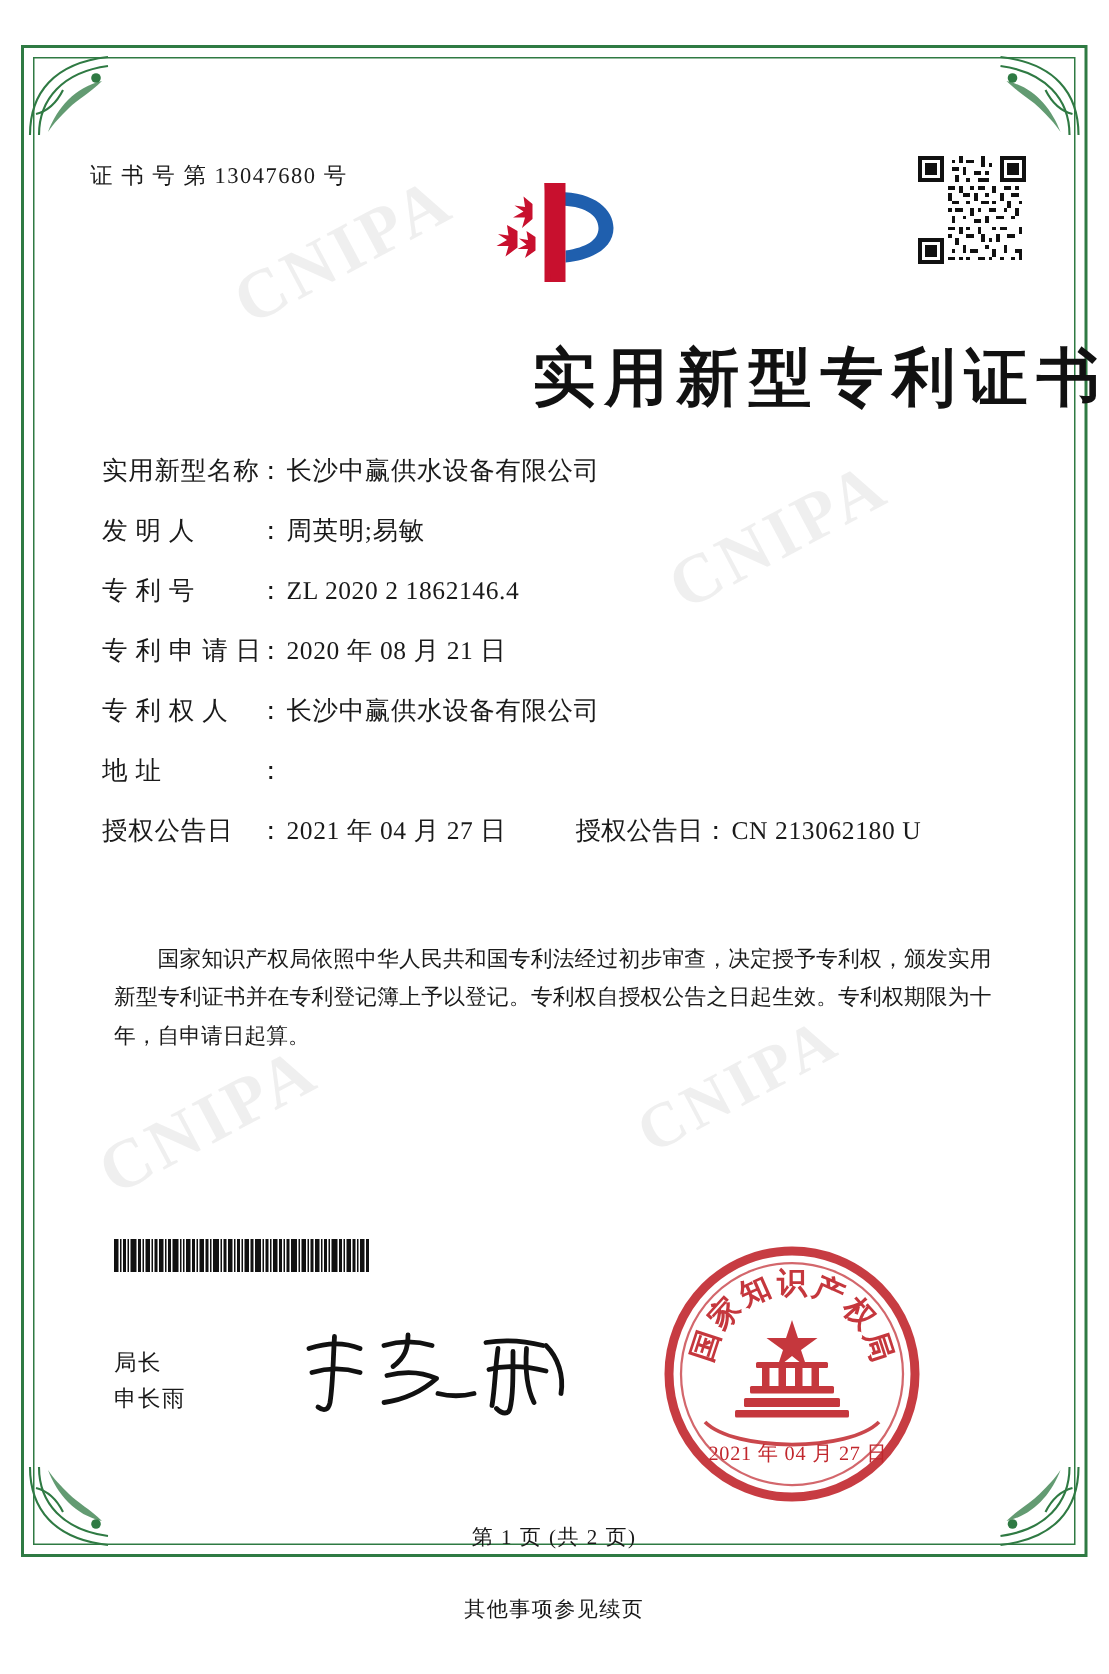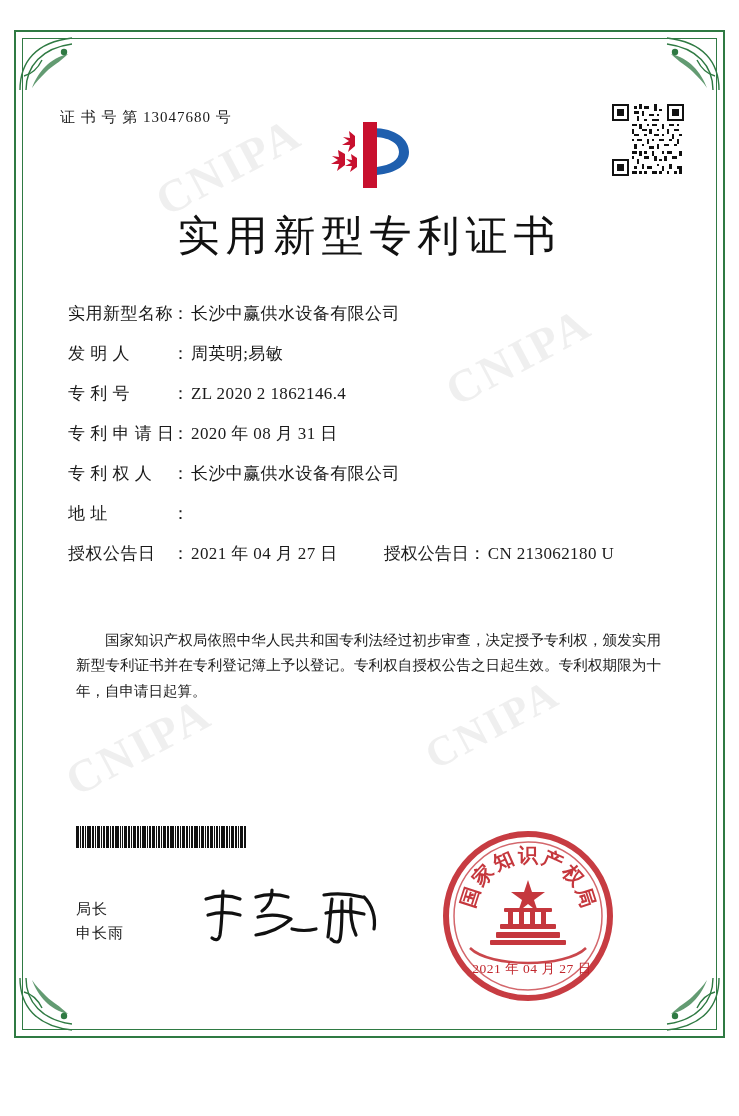--- a/index.html
+++ b/index.html
@@ -77,24 +77,24 @@
 
   .logo {
     position: absolute;
     left: 50%; top: 120px;
     transform: translateX(-50%);
     width: 130px; height: 72px;
   }
 
   .title {
     position: absolute;
-    left: 0; right: 0; top: 208px;
-    text-align: center;
+    left: 0; right: 0; top: 224px;
+    text-align: right;
     font-family: "Liberation Serif", "DejaVu Serif", serif;
-    font-weight: normal;
+    font-weight: bold;
     font-size: 42px;
     letter-spacing: 6px;
     color: #111;
   }
 
   
   .fields {
     position: absolute;
     left: 68px; right: 60px; top: 305px;
     font-size: 17px;
@@ -359,21 +359,21 @@
       <span class="val">周英明;易敏</span>
     </div>
     <div class="row">
       <span class="lbl">专    利    号</span>
       <span class="colon">：</span>
       <span class="val">ZL 2020 2 1862146.4</span>
     </div>
     <div class="row">
       <span class="lbl">专 利 申 请 日</span>
       <span class="colon">：</span>
-      <span class="val">2020 年 08 月 31 日</span>
+      <span class="val">2020 年 08 月 21 日</span>
     </div>
     <div class="row">
       <span class="lbl">专  利  权  人</span>
       <span class="colon">：</span>
       <span class="val">长沙中赢供水设备有限公司</span>
     </div>
     <div class="row">
       <span class="lbl">地        址</span>
       <span class="colon">：</span>
     </div>
@@ -496,13 +496,15 @@
         <rect x="101" y="84" width="5" height="12"></rect>
         <rect x="50" y="112" width="76" height="5" rx="1"></rect>
       </g>
       <g fill="none" stroke="#c1272d" stroke-width="2.5" opacity="0.85">
         <path d="M30,120 C50,140 126,140 146,120"></path>
       </g>
     </svg>
   </div>
   <div class="seal-date">2021 年 04 月 27 日</div>
 
+  <div class="page-no">第 1 页 (共 2 页)</div>
+  <div class="footnote">其他事项参见续页</div>
 </div>
 
 </body></html>

